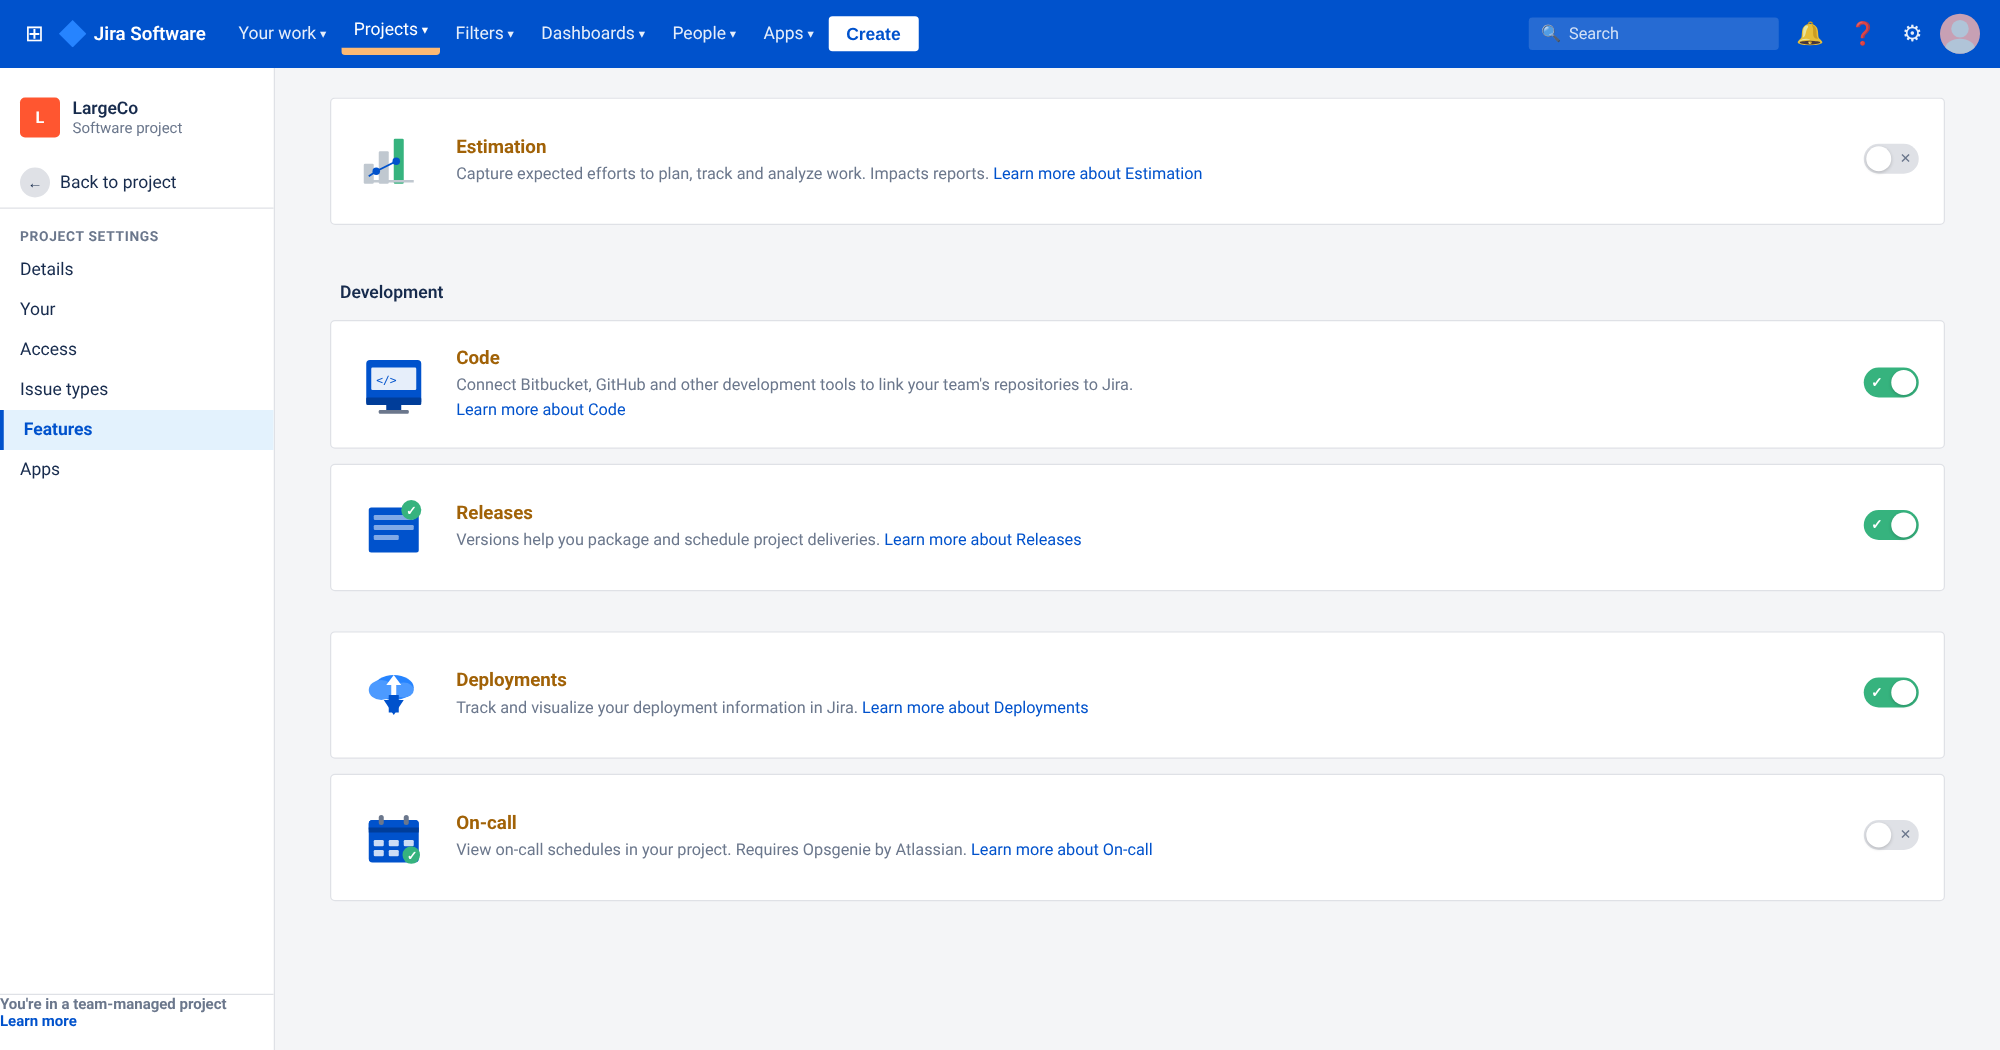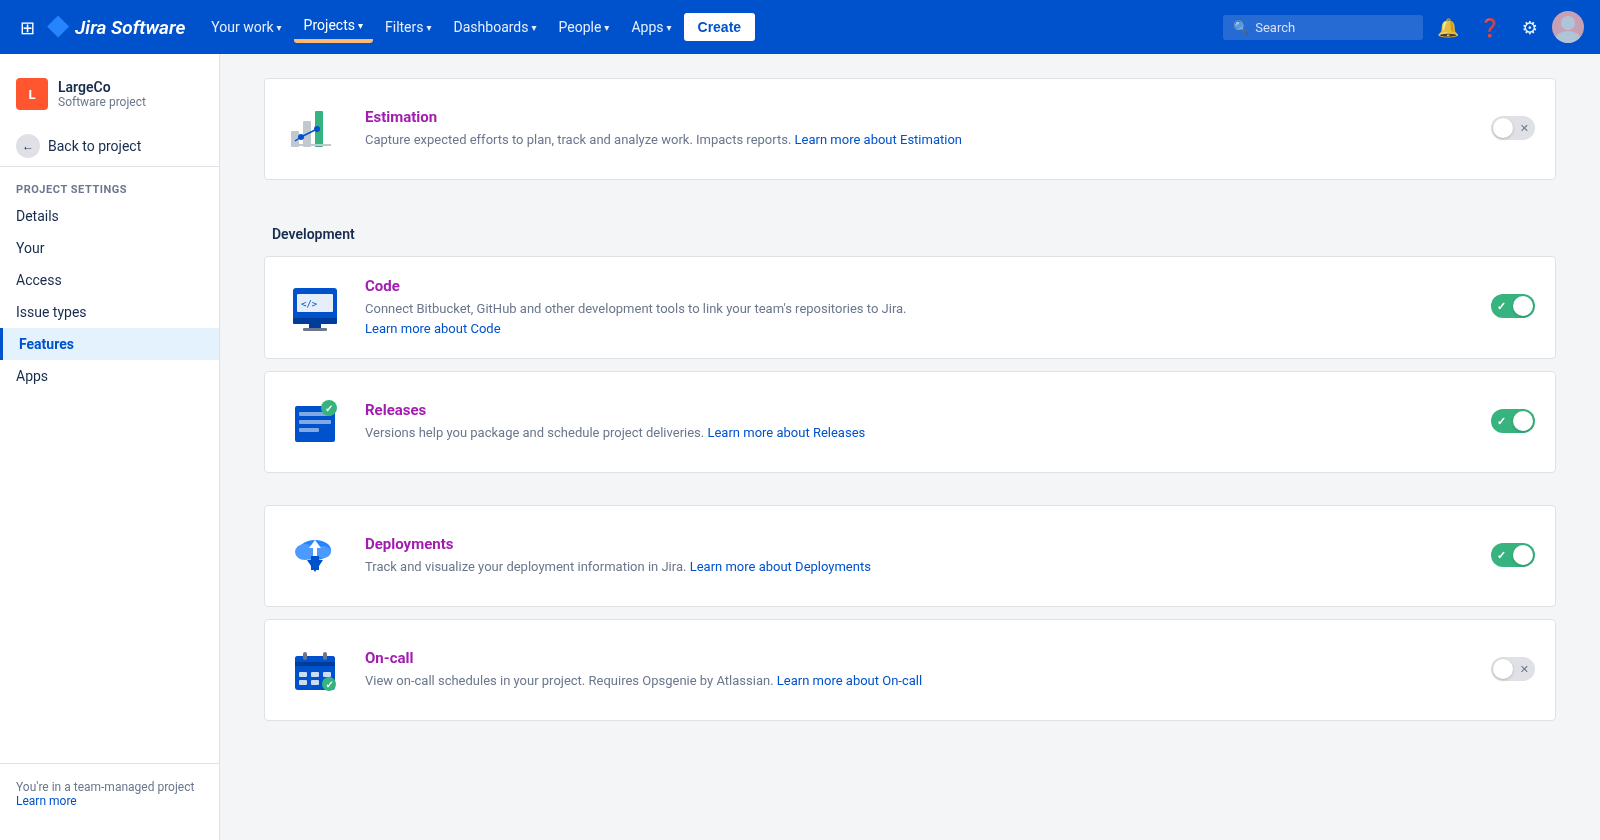--- a/index.html
+++ b/index.html
@@ -4,34 +4,34 @@
   <style>
     * { box-sizing: border-box; margin: 0; padding: 0; }
     body { font-family: -apple-system, BlinkMacSystemFont, 'Segoe UI', Roboto, sans-serif; background: #f4f5f7; color: #172b4d; font-size: 14px; }
 
     
     .topnav {
       display: flex; align-items: center; background: #0052cc; height: 54px;
       padding: 0 16px; gap: 8px; position: fixed; top: 0; left: 0; right: 0; z-index: 100;
     }
     .topnav-grid-icon { color: white; font-size: 18px; cursor: pointer; padding: 4px; }
-    .topnav-logo { display: flex; align-items: flex-start; gap: 6px; color: white; font-weight: 600; font-size: 19px; text-decoration: none; margin-right: 8px; font-style: italic; }
+    .topnav-logo { display: flex; align-items: center; gap: 6px; color: white; font-weight: 600; font-size: 15px; text-decoration: none; margin-right: 8px; }
     .topnav-logo-diamond {
       width: 22px; height: 22px; background: #2684ff;
       clip-path: polygon(50% 0%, 100% 50%, 50% 100%, 0% 50%);
       display: inline-block;
     }
     .topnav-nav { display: flex; align-items: center; gap: 2px; flex: 1; }
     .topnav-nav-item {
       color: rgba(255,255,255,0.9); padding: 6px 10px; border-radius: 3px;
       cursor: pointer; font-size: 14px; display: flex; align-items: center; gap: 3px;
     }
     .topnav-nav-item.active { color: white; }
     .topnav-nav-item .chevron { font-size: 10px; }
-    .projects-item { border-bottom: 4px solid #fdba74; }
+    .projects-item { border-bottom: 6px solid #fdba74; }
     .create-btn {
       background: white; color: #0052cc; border: none; padding: 6px 14px;
       border-radius: 3px; font-weight: 600; font-size: 14px; cursor: pointer;
     }
     .topnav-right { display: flex; align-items: center; gap: 8px; margin-left: auto; }
     .search-box {
       display: flex; align-items: center; background: rgba(255,255,255,0.15);
       border-radius: 3px; padding: 5px 10px; gap: 6px; width: 200px; cursor: pointer;
     }
     .search-box span { color: rgba(255,255,255,0.8); font-size: 13px; }
@@ -55,41 +55,41 @@
     .sidebar-project-name { font-weight: 600; font-size: 14px; color: #172b4d; }
     .sidebar-project-type { font-size: 12px; color: #6b778c; }
     .sidebar-back { display: flex; align-items: center; gap: 8px; padding: 8px 16px; cursor: pointer; color: #172b4d; border-bottom: 1px solid #dfe1e6; margin-bottom: 8px; }
     .sidebar-back-circle { width: 24px; height: 24px; border-radius: 50%; background: #dfe1e6; display: flex; align-items: center; justify-content: center; font-size: 12px; }
     .sidebar-section-title { font-size: 11px; font-weight: 700; color: #6b778c; padding: 8px 16px 4px; text-transform: uppercase; letter-spacing: 0.05em; }
     .sidebar-item {
       display: flex; align-items: flex-start; padding: 8px 16px; cursor: pointer;
       color: #172b4d; font-size: 14px; border-radius: 0;
     }
     .sidebar-item.active { background: #e3f2fd; color: #0052cc; font-weight: 700; border-left: 3px solid #0052cc; }
-    .sidebar-footer { margin-top: auto; padding: 16px; font-size: 12px; color: #6b778c; border-top: 1px solid #dfe1e6; }
+    .sidebar-footer { margin-top: auto; font-size: 12px; color: #6b778c; border-top: 1px solid #dfe1e6; font-weight: bold; }
     .sidebar-footer a { color: #0052cc; text-decoration: none; }
 
     
     .main-content { margin-left: 220px; flex: 1; padding: 24px 32px; }
 
     
     .section-card {
       background: #f4f5f7; border-radius: 4px; margin-bottom: 20px; overflow: hidden;
     }
     .section-header {
       padding: 14px 20px; font-weight: 600; font-size: 14px; color: #172b4d;
       background: #f4f5f7;
     }
     .feature-card {
       background: white; border: 1px solid #dfe1e6; border-radius: 4px;
       margin: 0 12px 12px; padding: 20px; display: flex; align-items: center; gap: 20px;
     }
     .feature-icon-wrap { width: 60px; height: 60px; flex-shrink: 0; display: flex; align-items: center; justify-content: center; }
     .feature-text { flex: 1; }
-    .feature-title { font-weight: 700; font-size: 15px; color: #a21caf; margin-bottom: 4px; }
+    .feature-title { font-weight: 700; font-size: 15px; color: #a16207; margin-bottom: 4px; }
     .feature-desc { font-size: 13px; color: #6b778c; line-height: 1.5; }
     .feature-desc a { color: #0052cc; text-decoration: none; }
     .toggle-wrap { flex-shrink: 0; }
 
     
     .toggle {
       width: 44px; height: 24px; border-radius: 12px; position: relative; cursor: pointer;
       display: inline-block;
     }
     .toggle.on { background: #36b37e; }

